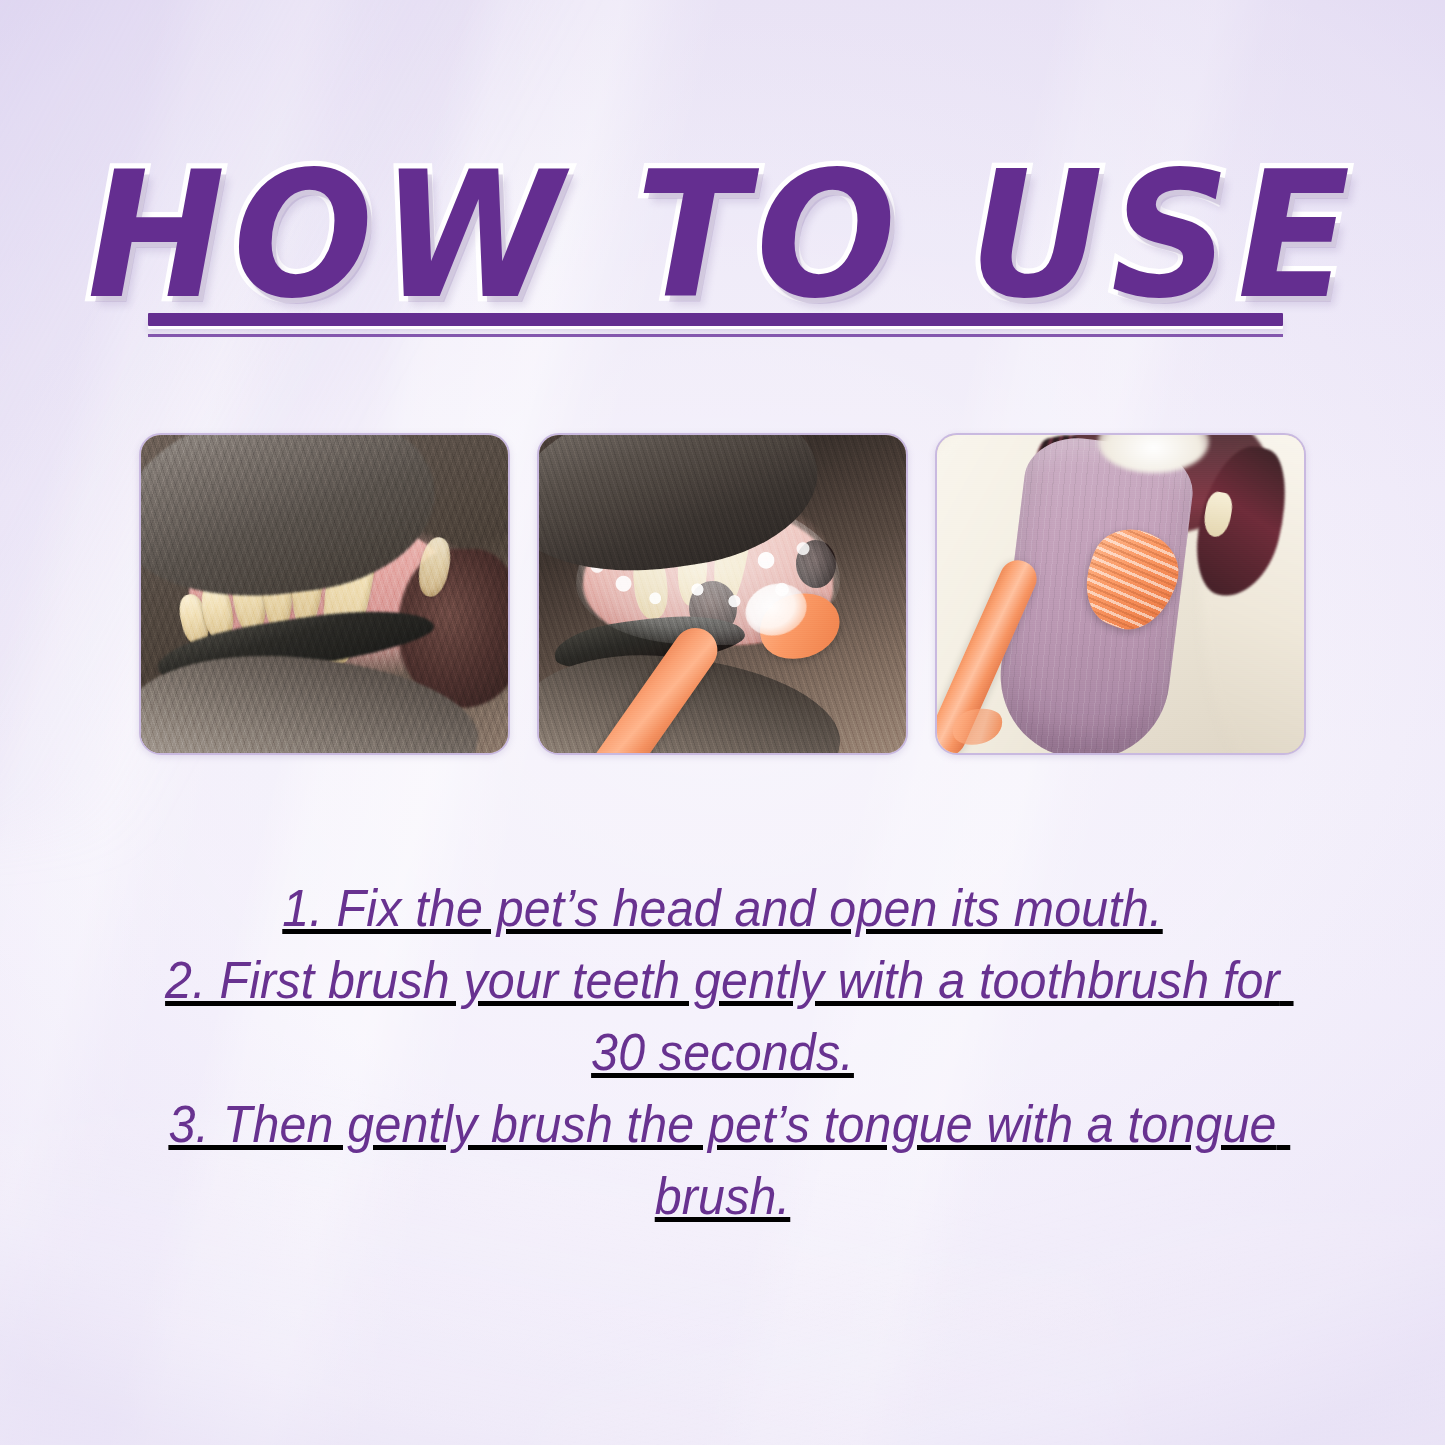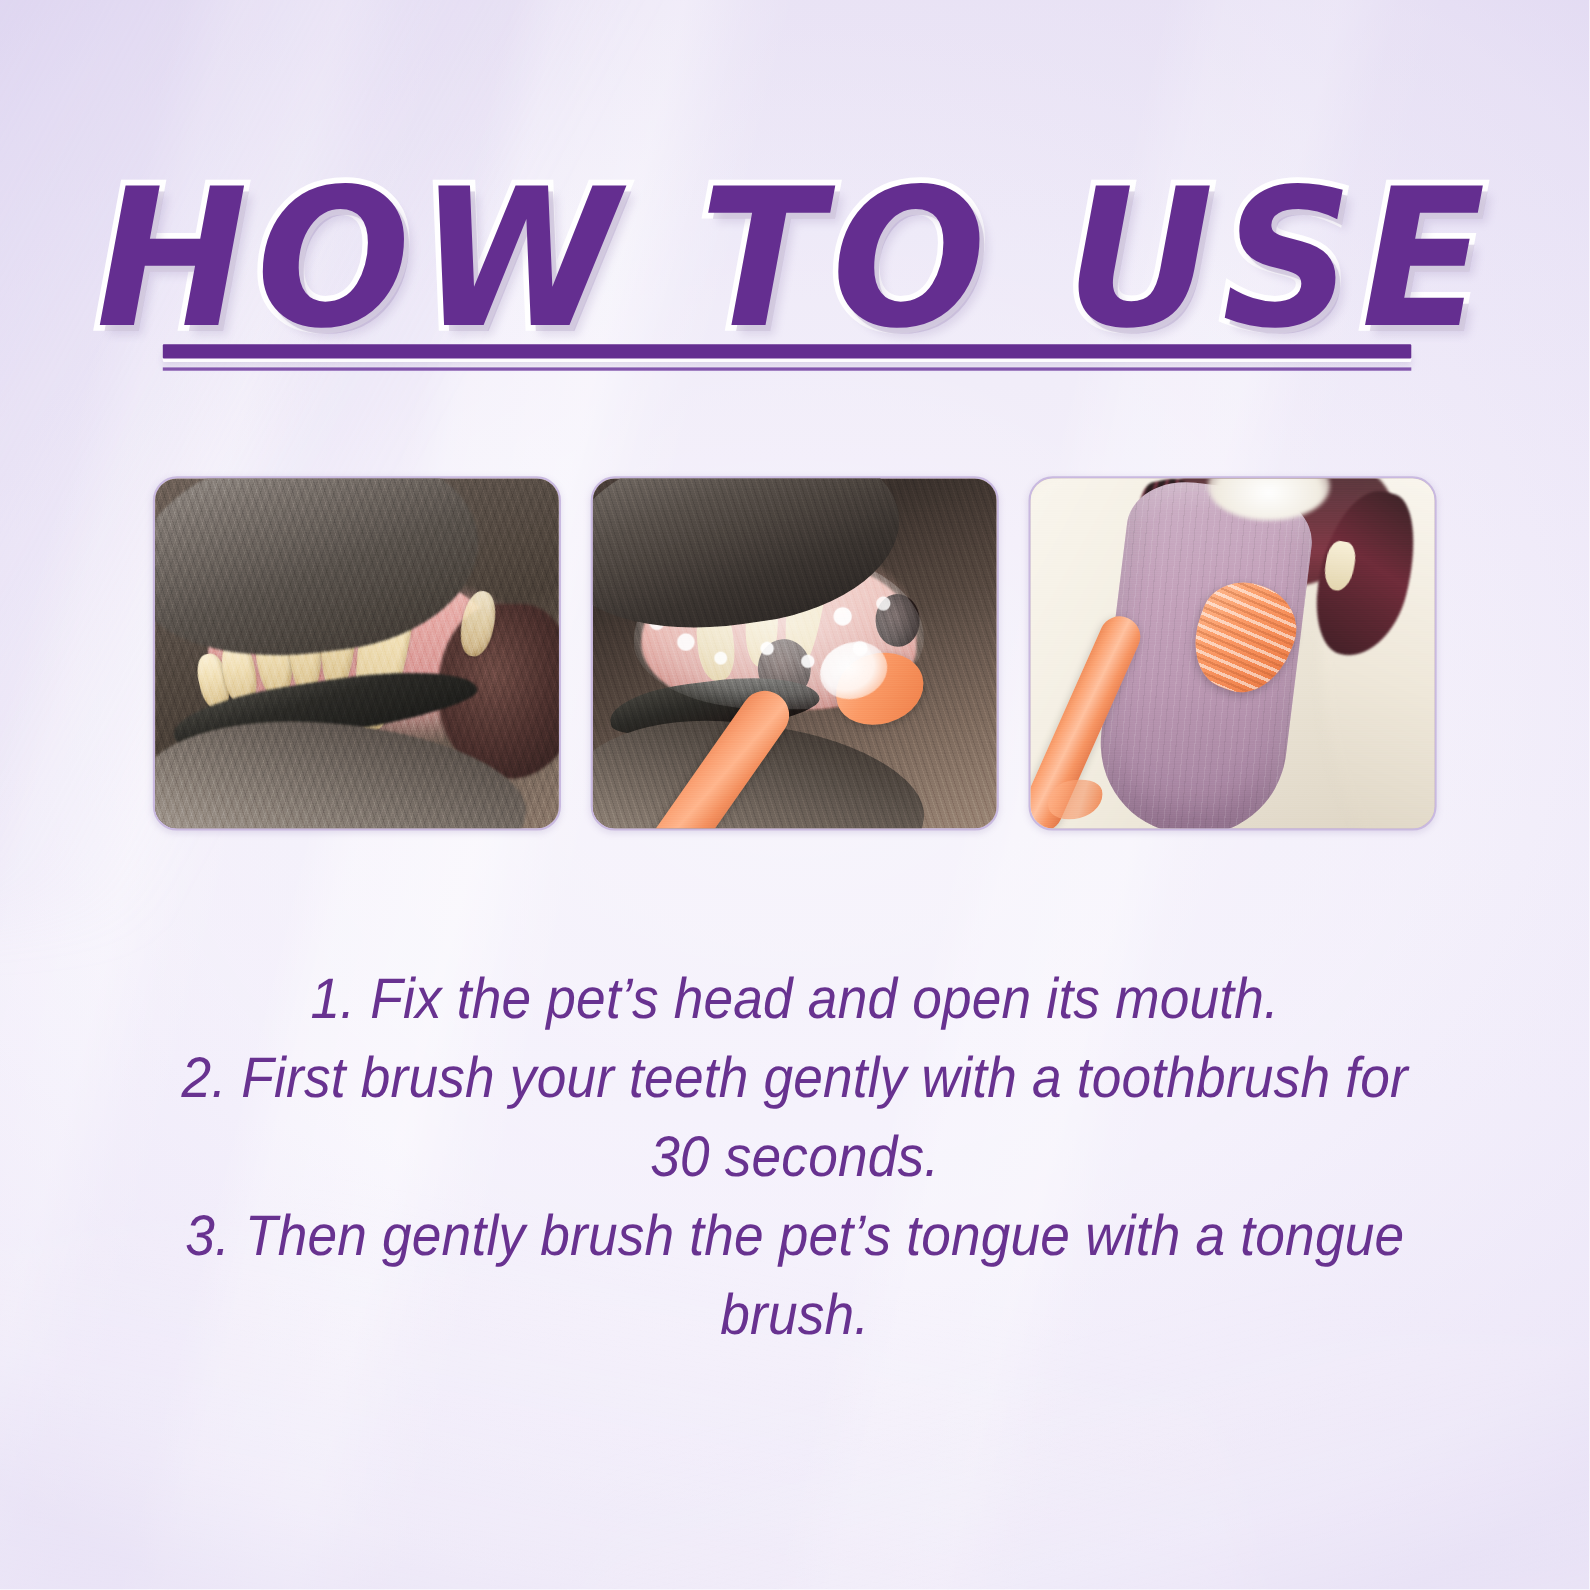--- a/index.html
+++ b/index.html
@@ -469,20 +469,21 @@
     mix-blend-mode: overlay;
   }
 
   
   .steps {
     position: absolute;
     left: 90px;
     right: 90px;
     top: 872px;
     text-align: center;
+    text-decoration: underline;
   }
   .step-line {
     font-family: "Liberation Sans", sans-serif;
     font-style: italic;
     font-weight: 400;
     font-size: 52px;
     line-height: 72px;
     color: #683290;
     letter-spacing: 0.2px;
     transform: scaleX(0.93);

